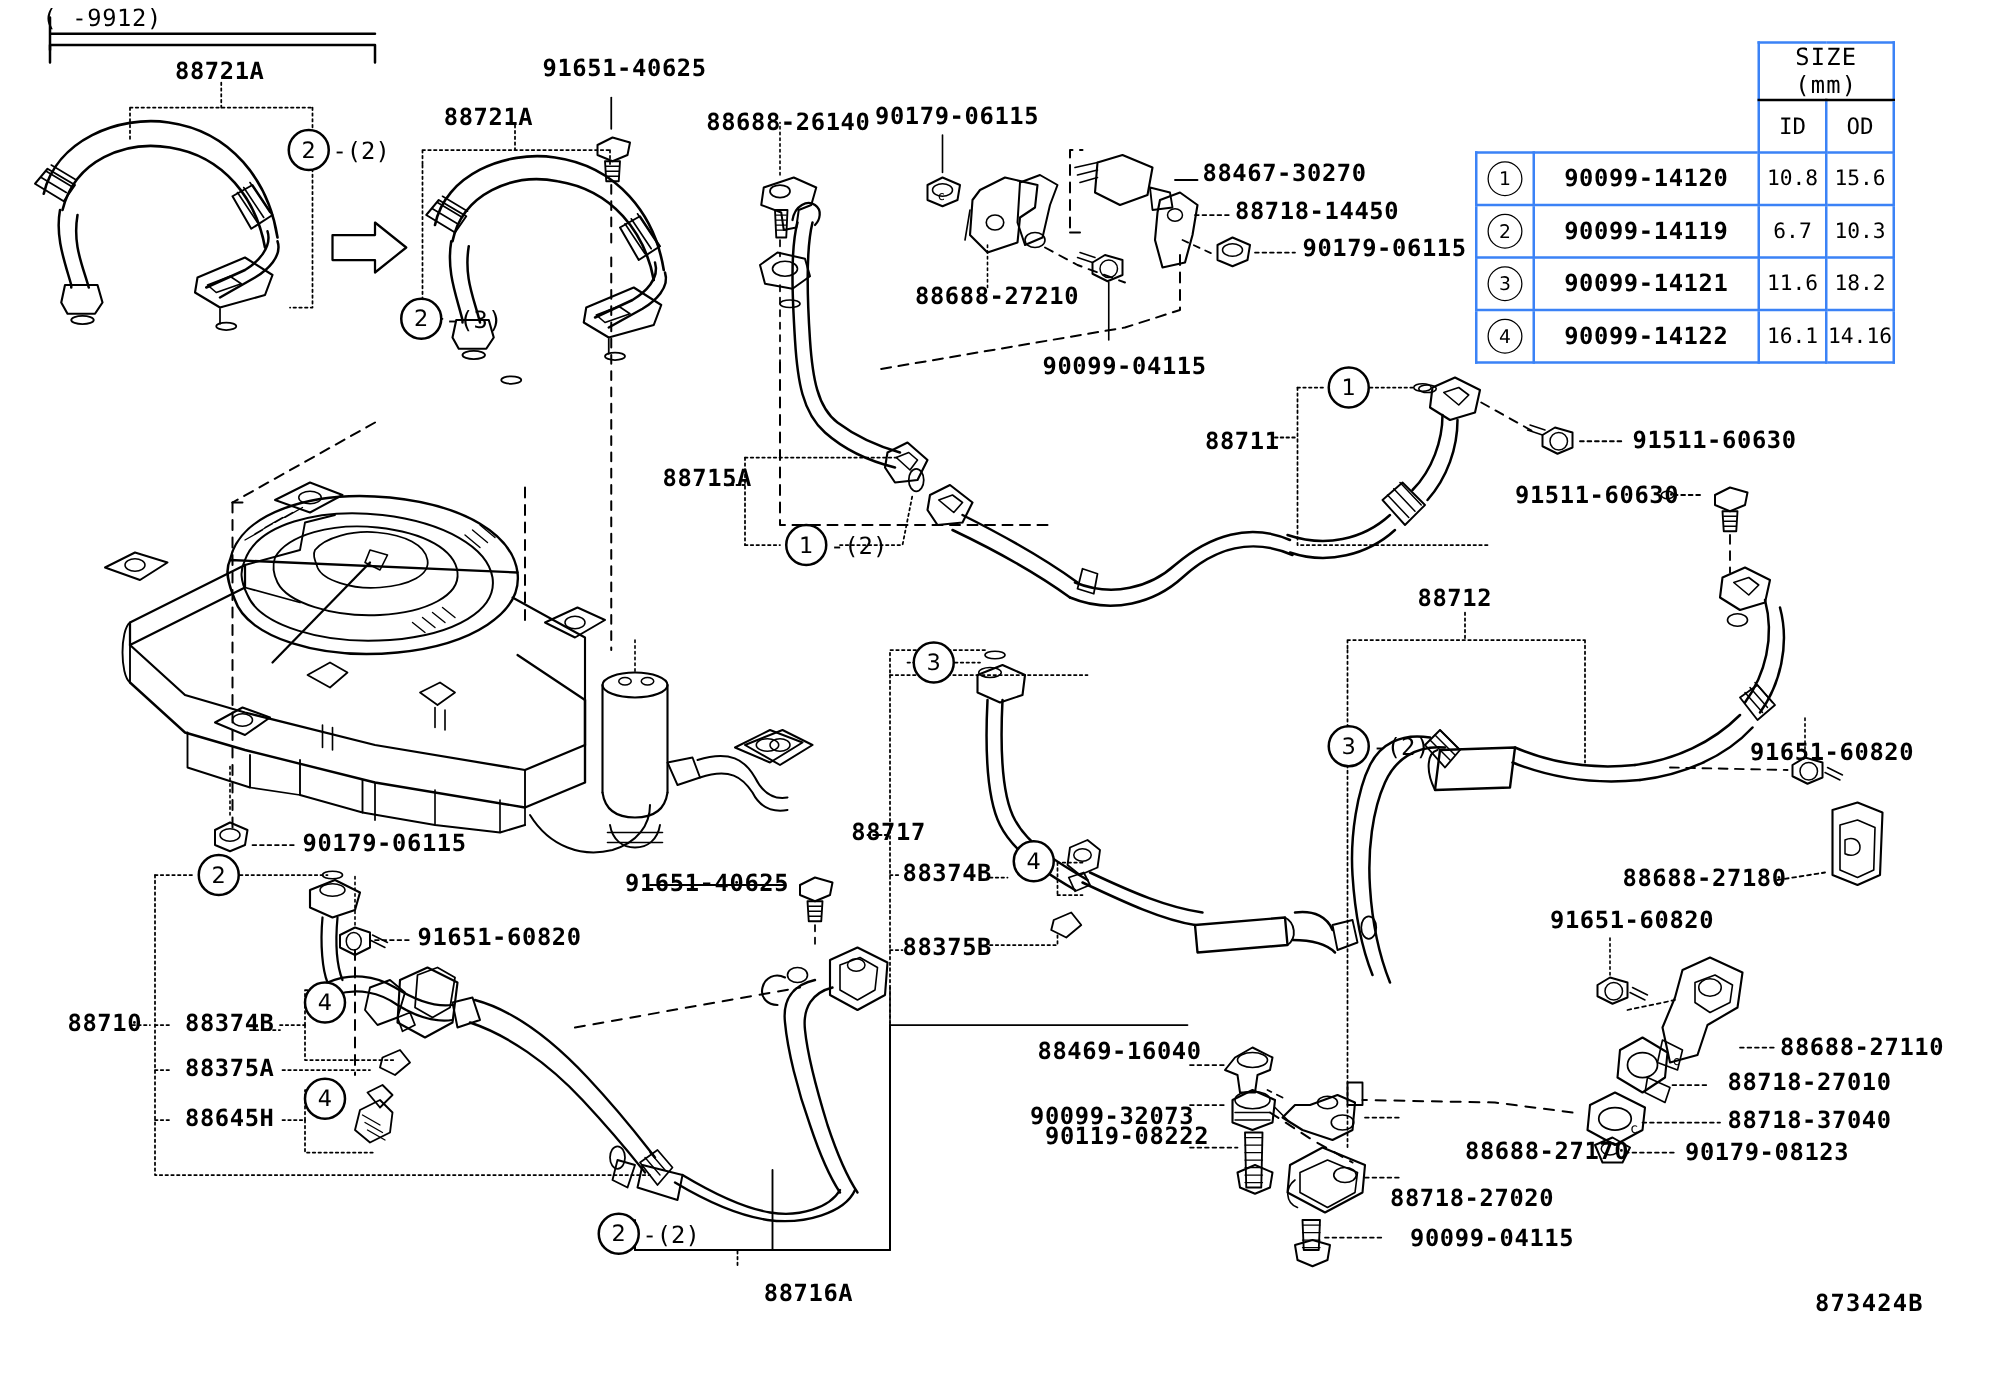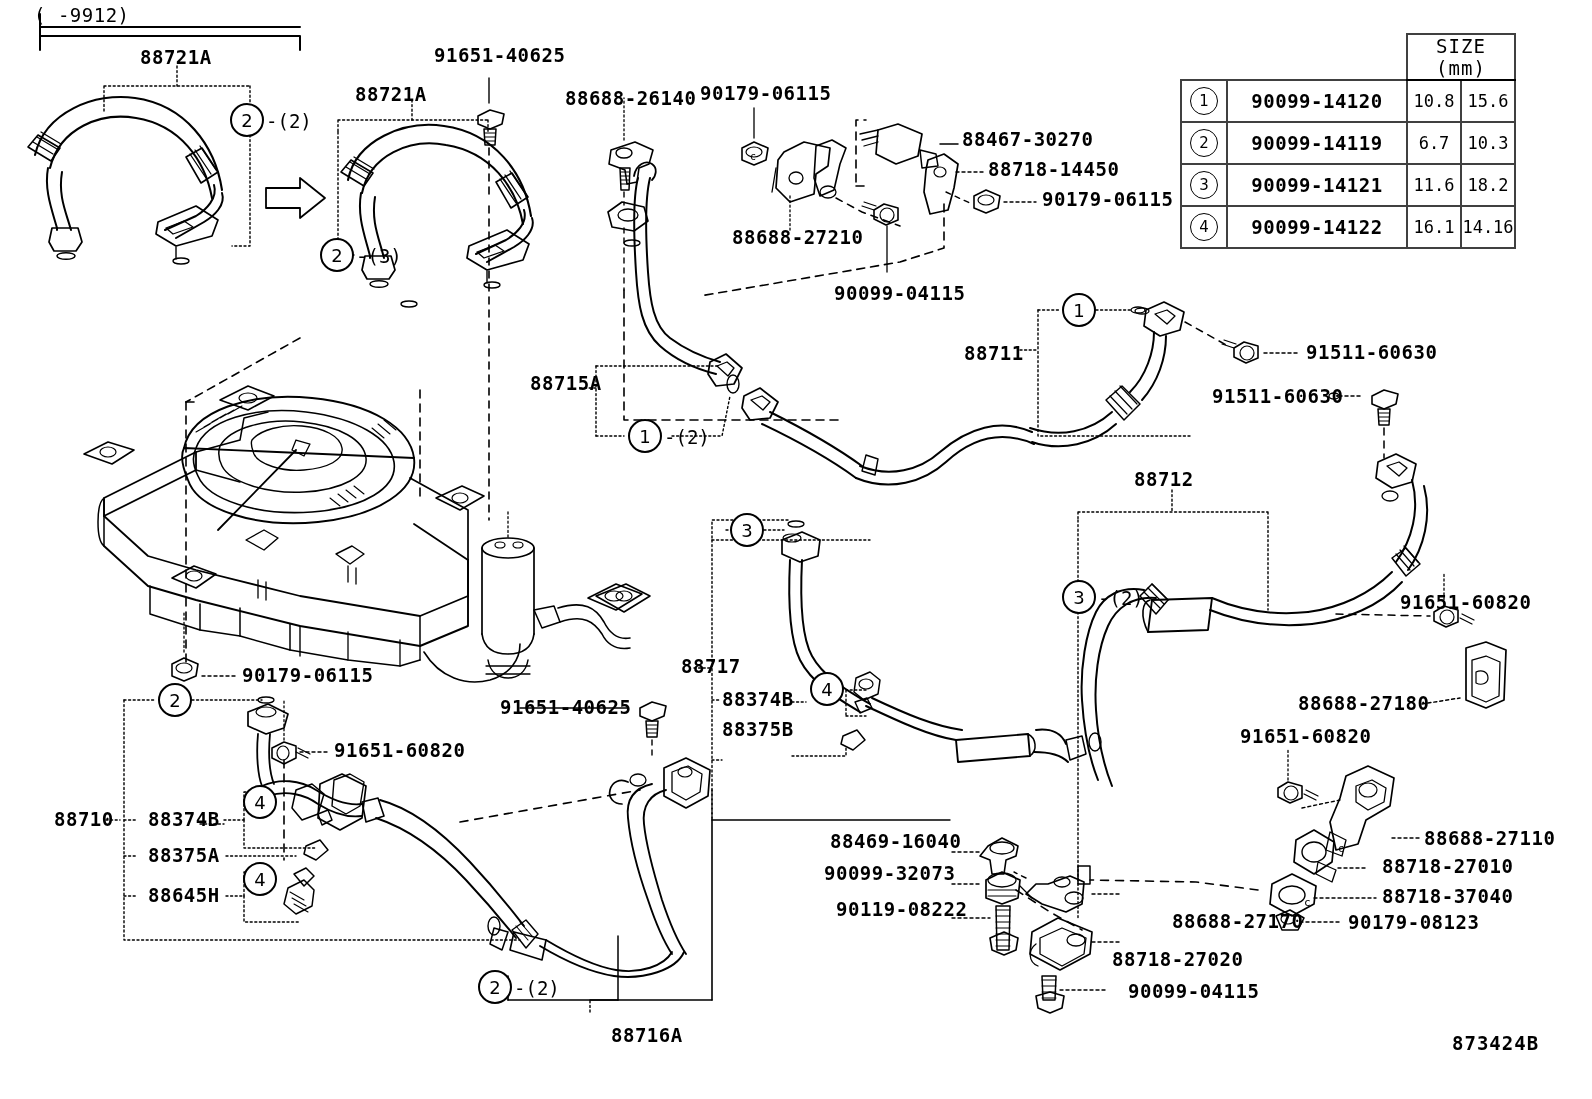--- a/index.html
+++ b/index.html
@@ -41,21 +41,21 @@
     font-size:19px;color:#000;white-space:nowrap;
   }
 
   
   #sizetable{
     position:absolute;left:1180px;top:33px;
     border-collapse:collapse;
     background:#fff;
   }
   #sizetable td,#sizetable th{
-    border:2px solid #404040;
+    border:2px solid #3b82f6;
     font-family:"DejaVu Sans Mono","Liberation Mono",monospace;
     font-size:17px;
     text-align:center;
     color:#000;
     padding:0;
     font-weight:normal;
   }
   #sizetable .hdr-size{height:34px;font-size:19px;letter-spacing:1px;border-bottom:2px solid #000;}
   #sizetable .hdr-sub{height:34px;font-size:18px;}
   #sizetable .pn{font-weight:bold;font-size:19px;width:178px;height:40px;letter-spacing:0.5px;}
@@ -547,34 +547,34 @@
   <div class="lbl" style="left:1400px;top:593px;">91651-60820</div>
   <div class="lbl" style="left:1298px;top:694px;">88688-27180</div>
   <div class="lbl" style="left:1240px;top:727px;">91651-60820</div>
   <div class="lbl" style="left:1424px;top:829px;">88688-27110</div>
   <div class="lbl" style="left:1382px;top:857px;">88718-27010</div>
   <div class="lbl" style="left:1382px;top:887px;">88718-37040</div>
   <div class="lbl" style="left:1348px;top:913px;">90179-08123</div>
 
   <div class="lbl" style="left:634px;top:657px;margin-left:47px;">88717</div>
   <div class="lbl" style="left:722px;top:690px;">88374B</div>
-  <div class="lbl" style="left:722px;top:720px;">88375B</div>
+  <div class="lbl" style="left:722px;top:749px;">88375B</div>
 
   <div class="lbl" style="left:242px;top:666px;">90179-06115</div>
   <div class="lbl" style="left:334px;top:741px;">91651-60820</div>
   <div class="lbl" style="left:54px;top:810px;">88710</div>
   <div class="lbl" style="left:148px;top:810px;">88374B</div>
   <div class="lbl" style="left:148px;top:846px;">88375A</div>
   <div class="lbl" style="left:148px;top:886px;">88645H</div>
 
   <div class="lbl" style="left:500px;top:698px;">91651-40625</div>
   <div class="lbl" style="left:611px;top:1026px;">88716A</div>
 
   <div class="lbl" style="left:830px;top:832px;">88469-16040</div>
-  <div class="lbl" style="left:824px;top:864px;">90099-32073</div>
+  <div class="lbl" style="left:824px;top:884px;">90099-32073</div>
   <div class="lbl" style="left:836px;top:900px;">90119-08222</div>
   <div class="lbl" style="left:1140px;top:912px;margin-left:32px;">88688-27170</div>
   <div class="lbl" style="left:1112px;top:950px;">88718-27020</div>
   <div class="lbl" style="left:1128px;top:982px;">90099-04115</div>
 
   <div class="circnum" style="left:230px;top:103px;">2</div>
   <div class="qty" style="left:266px;top:110px;">-(2)</div>
 
   <div class="circnum" style="left:320px;top:238px;">2</div>
   <div class="qty" style="left:356px;top:245px;">-(3)</div>
@@ -598,20 +598,26 @@
 
   <div class="circnum" style="left:478px;top:970px;">2</div>
   <div class="qty" style="left:514px;top:977px;">-(2)</div>
 
   <table id="sizetable">
     <tbody>
         <tr>
       <td class="noborder"></td>
       <td class="noborder"></td>
       <td class="hdr-size" colspan="2">SIZE (mm)</td>
+    </tr>
+    <tr>
+      <td class="noborder"></td>
+      <td class="noborder"></td>
+      <td class="hdr-sub num">ID</td>
+      <td class="hdr-sub num">OD</td>
     </tr>
     <tr>
       <td class="idx"><span class="tblcirc">1</span></td>
       <td class="pn">90099-14120</td>
       <td class="num">10.8</td>
       <td class="num">15.6</td>
     </tr>
     <tr>
       <td class="idx"><span class="tblcirc">2</span></td>
       <td class="pn">90099-14119</td>

